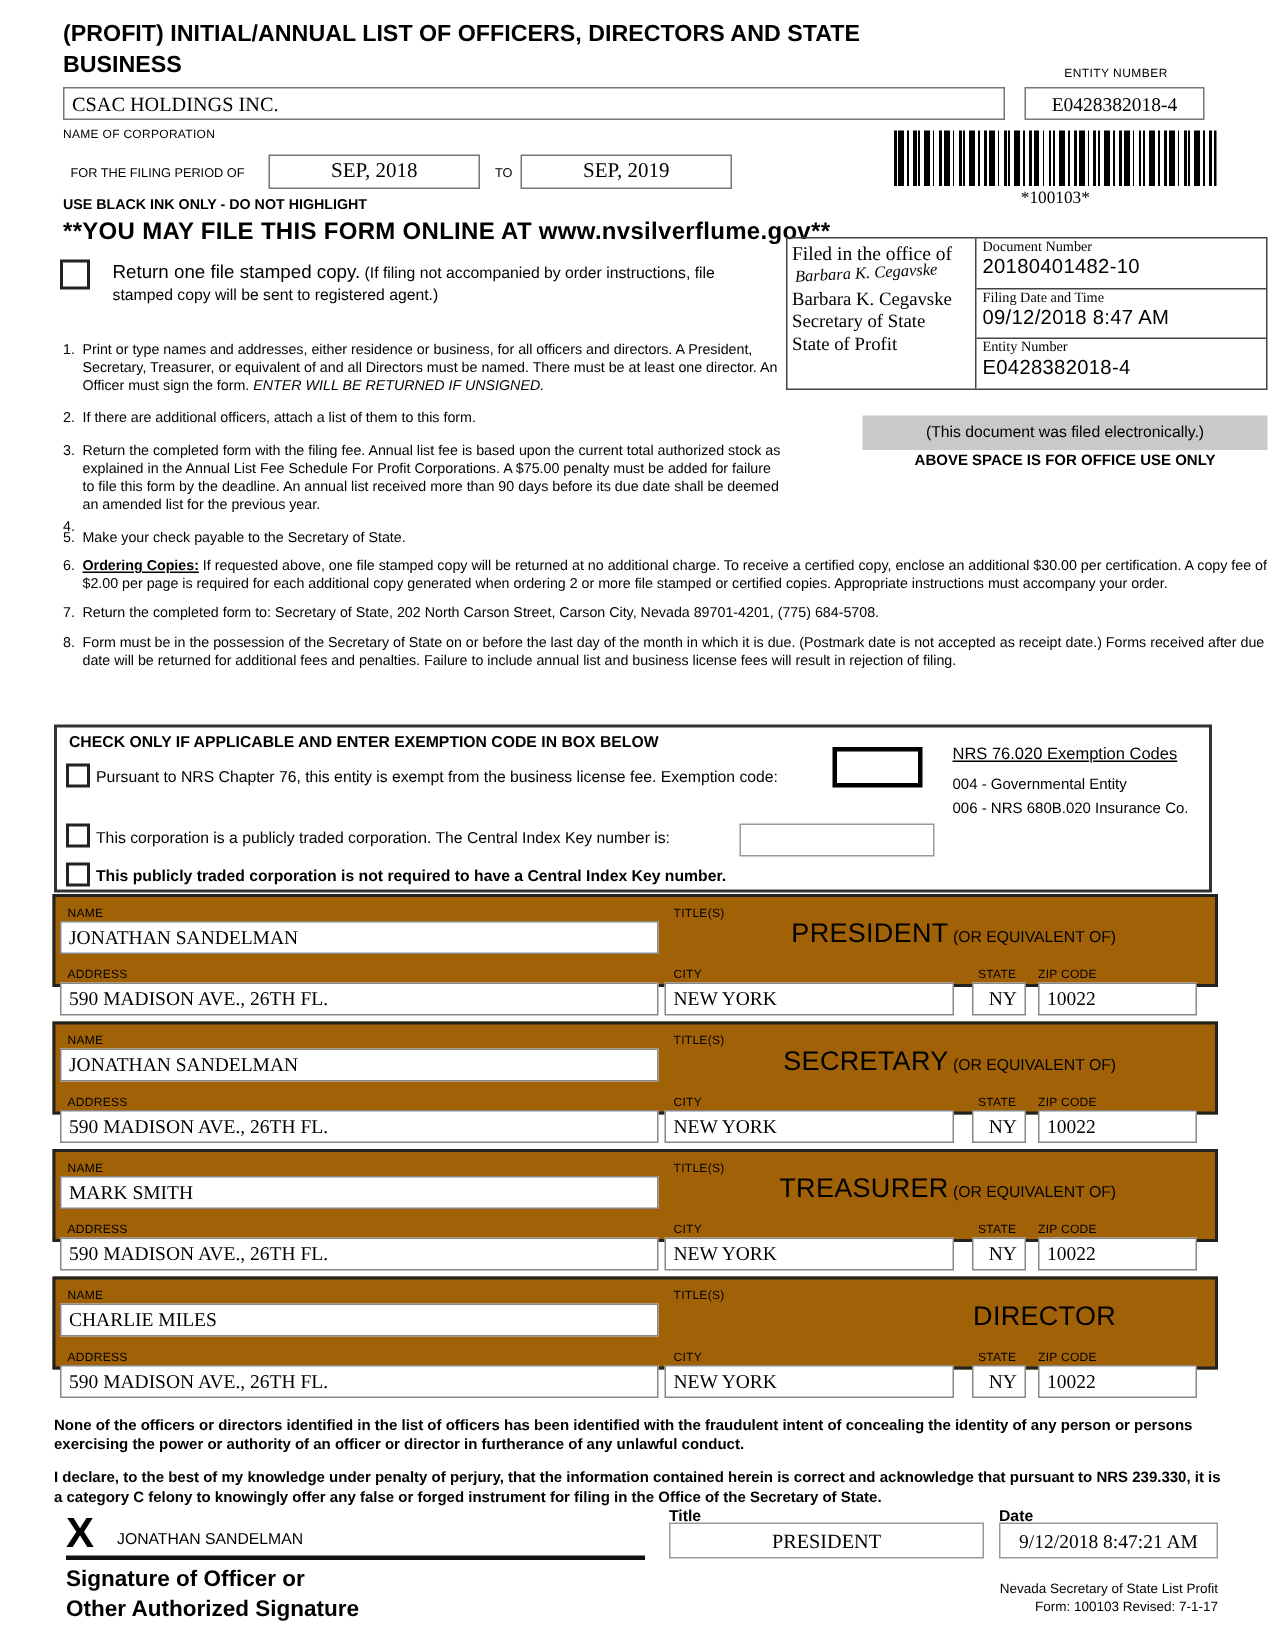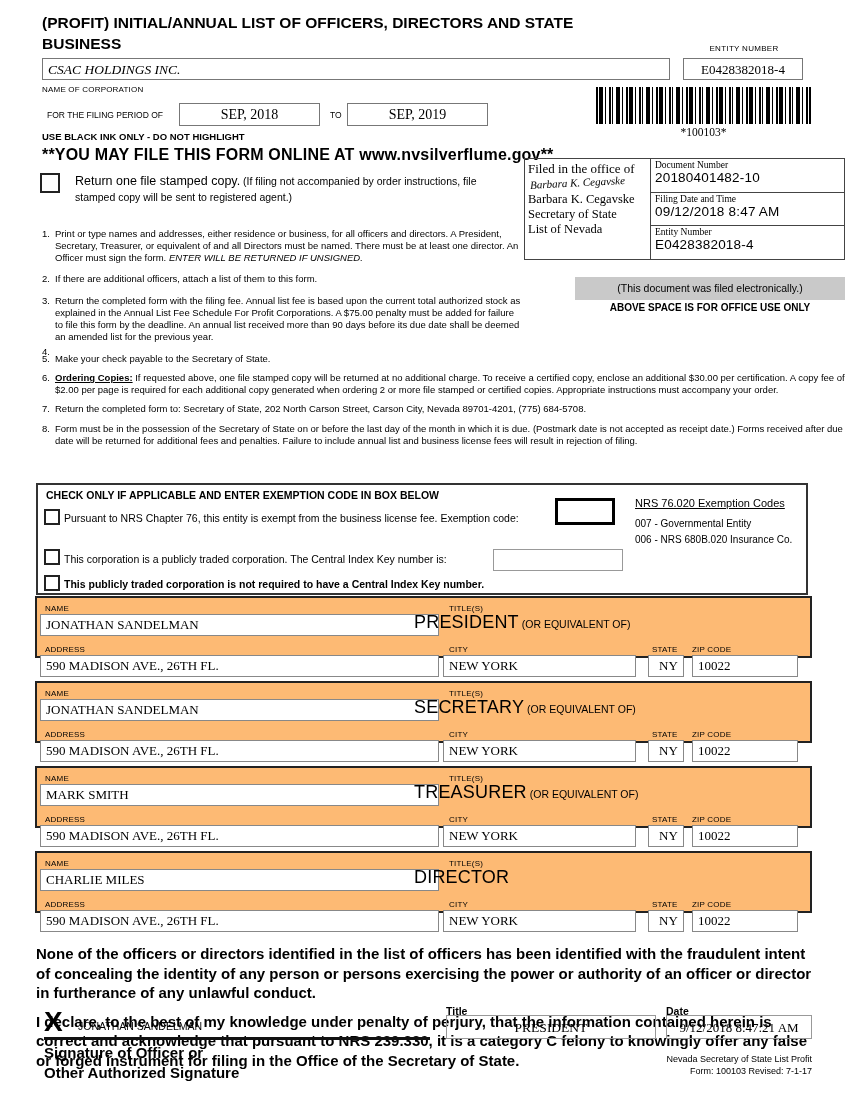--- a/index.html
+++ b/index.html
@@ -8,21 +8,21 @@
     position:relative; width:849px; height:1100px; background:#fff;
     font-family:"Liberation Sans", sans-serif; color:#000; overflow:hidden;
   }
   .abs { position:absolute; }
   .serif { font-family:"Liberation Serif", serif; }
 
   .main-title { left:42px; top:13px; width:600px; font-size:15.5px; font-weight:bold; line-height:1.35; }
   .entity-label { left:684px; top:44px; width:120px; text-align:center; font-size:8px; letter-spacing:.3px; }
 
   .fieldbox { border:1px solid #777; background:#fff; }
-  .corp-box { left:42px; top:58px; width:628px; height:22px;font-style:italic; }
+  .corp-box { left:42px; top:58px; width:628px; height:22px; }
   .corp-box .val { font-size:13.5px; line-height:21px; padding-left:5px; }
   .entity-box { left:683px; top:58px; width:120px; height:22px; text-align:center; }
   .entity-box .val { font-size:13px; line-height:21px; }
   .tiny-label { font-size:8px; letter-spacing:.2px; }
   .corp-caption { left:42px; top:85px; }
   .period-label { left:47px; top:110px; font-size:8.5px; }
   .period-box1 { left:179px; top:103px; width:141px; height:23px; text-align:center; }
   .period-box2 { left:347px; top:103px; width:141px; height:23px; text-align:center; }
   .period-box1 .val,.period-box2 .val { font-size:14px; line-height:22px; }
   .to-label { left:330px; top:110px; font-size:8.5px; }
@@ -74,41 +74,41 @@
   .code-box { left:517px; top:13px; width:60px; height:27px; border:3.5px solid #000; position:absolute; background:#fff; }
   .nrs-title { left:597px; top:12px; font-size:11px; text-decoration:underline; white-space:nowrap; position:absolute; }
   .nrs-codes { left:597px; top:31px; font-size:10px; line-height:1.55; white-space:nowrap; position:absolute; }
   .exempt-note { left:7px; top:40px; width:558px; font-size:10.5px; font-weight:bold; line-height:1.3; position:absolute; }
   .cb2 { left:6px; top:64px; }
   .cik-text { left:26px; top:68px; font-size:10.5px; position:absolute; }
   .cik-box { left:455px; top:64px; width:130px; height:22px; border:1px solid #999; position:absolute; background:#fff; }
   .cb3 { left:6px; top:90px; }
   .nocik-text { left:26px; top:93px; font-size:10.5px; position:absolute;font-weight:bold; }
 
-  .officer { left:35px; width:777px; height:62px; border:2px solid #222; background:#fdba74; }
+  .officer { left:35px; width:777px; height:62px; border:2px solid #222; background:#a16207; }
   .officer .lab { position:absolute; font-size:8px; letter-spacing:.2px; }
   .officer .in { position:absolute; border:1px solid #888; background:#fff; }
   .officer .in .val { font-family:"Liberation Serif", serif; font-size:13px; line-height:20px; padding-left:5px; white-space:nowrap; }
   .o-name-lab { left:8px; top:6px; }
   .o-name { left:3px; top:16px; width:399px; height:22px; }
   .o-title-lab { left:412px; top:6px; }
-  .o-title-line { position:absolute; left:377px; top:14px; width:330px; text-align:left; white-space:nowrap; }
+  .o-title-line { position:absolute; left:377px; top:14px; width:330px; text-align:right; white-space:nowrap; }
   .o-title-line .big { font-size:18px; letter-spacing:.2px; }
   .o-title-line .suf { font-size:10.5px; }
   .o-addr-lab { left:8px; top:47px; }
   .o-addr { left:3px; top:57px; width:399px; height:22px; }
   .o-city-lab { left:412px; top:47px; }
   .o-city { left:406px; top:57px; width:193px; height:22px; }
   .o-state-lab { left:615px; top:47px; }
   .o-state { left:611px; top:57px; width:36px; height:22px; }
   .o-state .val { padding-left:0; text-align:center; }
   .o-zip-lab { left:655px; top:47px; }
   .o-zip { left:655px; top:57px; width:106px; height:22px; }
 
-  .decls { left:36px; top:944px; width:779px; font-size:15px; font-weight:bold; line-height:1.3; }
+  .decls { left:36px; top:944px; width:779px; font-size:10px; font-weight:bold; line-height:1.3; }
   .decls .p2 { margin-top:9px; }
 
   .sig-title-lab { left:446px; top:1005px; font-size:10.5px; font-weight:bold; }
   .sig-title-box { left:446px; top:1015px; width:210px; height:24px; border:1px solid #999; text-align:center; }
   .sig-title-box .val { font-size:13.5px; line-height:23px; }
   .sig-date-lab { left:666px; top:1005px; font-size:10.5px; font-weight:bold; }
   .sig-date-box { left:666px; top:1015px; width:146px; height:24px; border:1px solid #999; text-align:center; }
   .sig-date-box .val { font-size:13px; line-height:23px; }
   .sig-x { left:44px; top:1008px; font-size:28px; font-weight:bold; line-height:1; }
   .sig-name { left:78px; top:1020px; font-size:10.5px; }
@@ -152,21 +152,21 @@
 
   <div class="abs checkbox cb-return"></div>
   <div class="abs return-text"><span class="main">Return one file stamped copy.</span>  <span>(If filing not accompanied by order instructions, file stamped copy will be sent to registered agent.)</span></div>
 
   <div class="abs filed-box">
     <div class="filed-left">
       <div class="l1">Filed in the office of</div>
       <div class="script">Barbara K. Cegavske</div>
       <div class="nm">Barbara K. Cegavske</div>
       <div class="nm">Secretary of State</div>
-      <div class="nm">List of Nevada</div>
+      <div class="nm">State of Profit</div>
     </div>
     <div class="filed-right">
       <div class="filed-row">
         <div class="lbl">Document Number</div>
         <div class="big">20180401482-10</div>
       </div>
       <div class="filed-row">
         <div class="lbl">Filing Date and Time</div>
         <div class="big">09/12/2018 8:47 AM</div>
       </div>
@@ -195,21 +195,21 @@
     <div class="inst"><span class="num">8.</span><span>Form must be in the possession of the Secretary of State on or before the last day of the month in which it is due.  (Postmark date is not accepted as receipt date.)  Forms received after due date will be returned for additional fees and penalties.  Failure to include annual list and business license fees will result in rejection of filing.</span></div>
   </div>
 
   <div class="abs exempt-box">
     <div class="exempt-header">CHECK ONLY IF APPLICABLE AND ENTER EXEMPTION CODE IN BOX BELOW</div>
     <div class="checkbox cb-sm cb1"></div>
     <div class="exempt-line1">Pursuant to NRS Chapter 76, this entity is exempt from the business license fee.  Exemption code:</div>
     <div class="code-box"></div>
     <div class="nrs-title">NRS 76.020 Exemption Codes</div>
     <div class="nrs-codes">
-      <div>007 - Governmental Entity</div>
+      <div>004 - Governmental Entity</div>
       <div>006 - NRS 680B.020 Insurance Co.</div>
     </div>
     <div class="checkbox cb-sm cb2"></div>
     <div class="cik-text">This corporation is a publicly traded corporation.  The Central Index Key number is:</div>
     <div class="cik-box"></div>
     <div class="checkbox cb-sm cb3"></div>
     <div class="nocik-text">This publicly traded corporation is not required to have a Central Index Key number.</div>
   </div>
 
   <div class="abs officer" style="top:596px">

